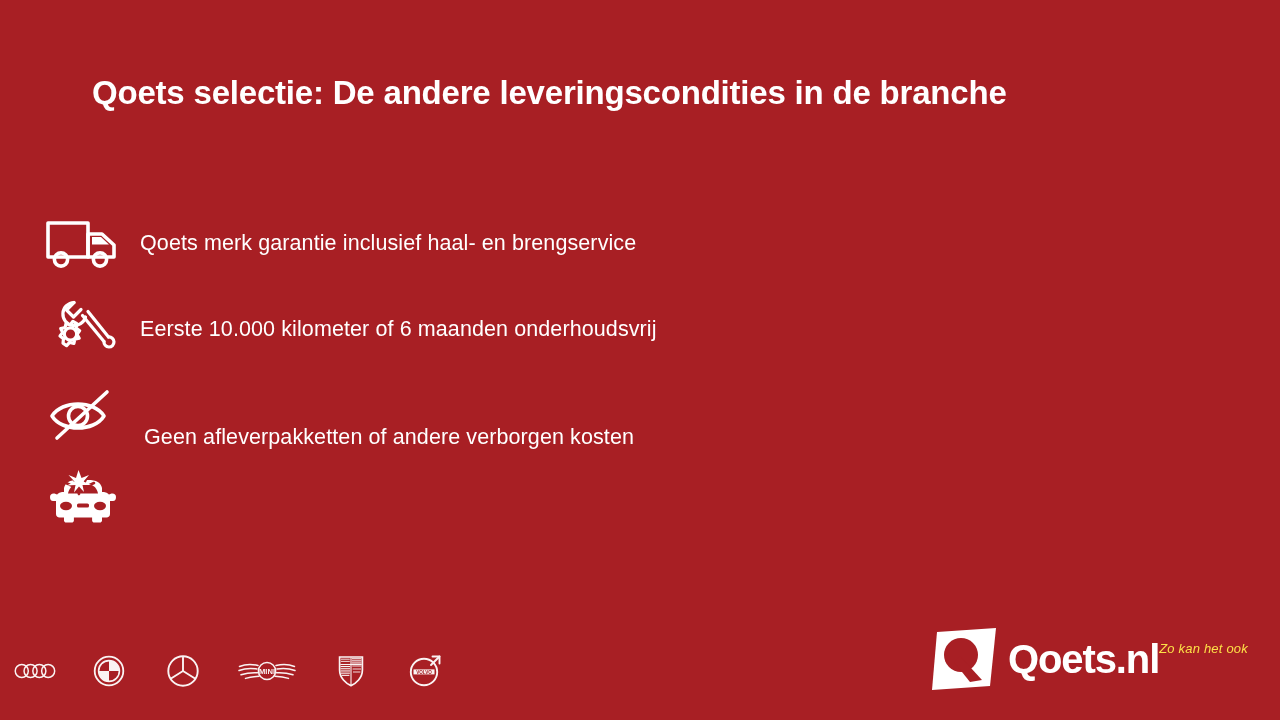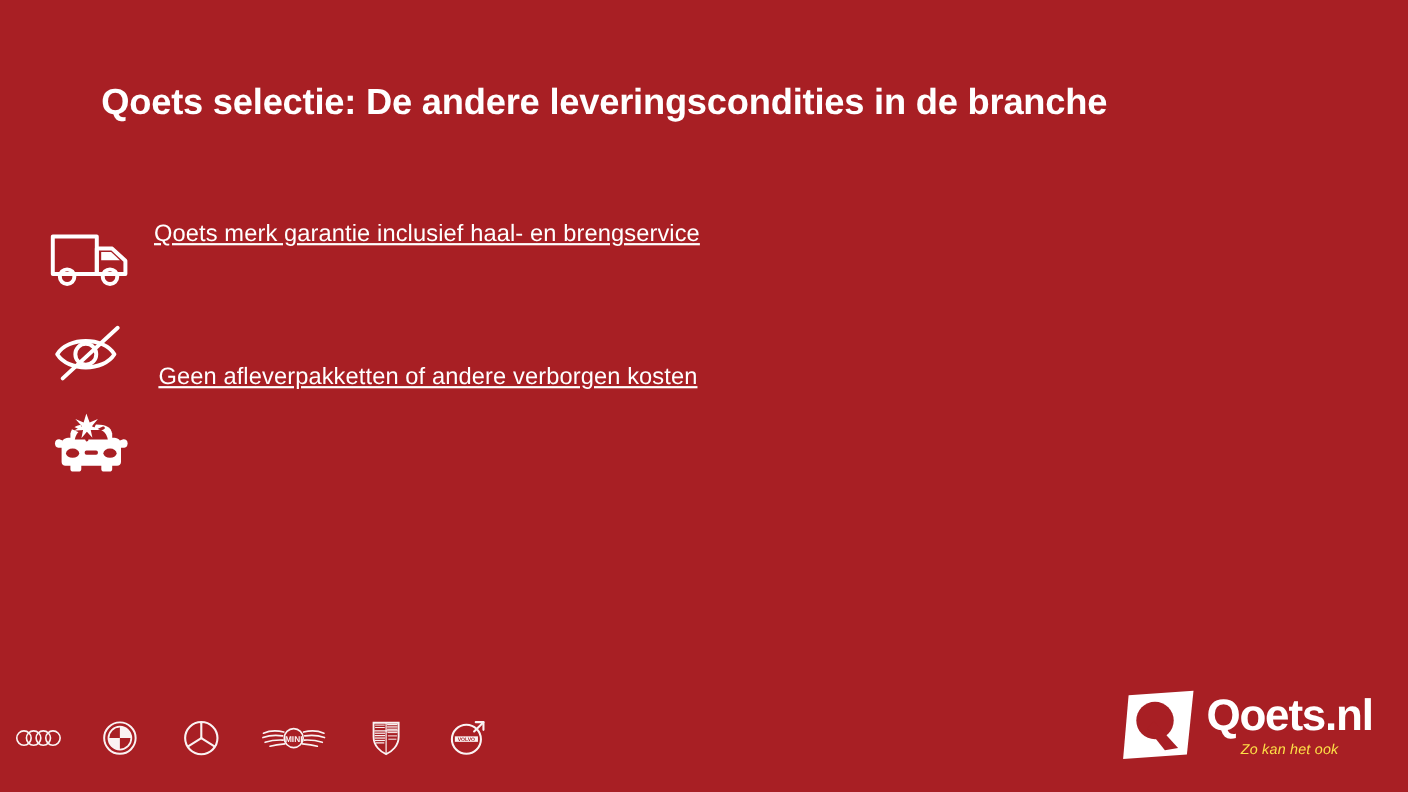--- a/index.html
+++ b/index.html
@@ -38,23 +38,22 @@
   
   .feature-list {
     position: absolute;
     left: 40px;
     top: 200px;
     width: 1190px;
   }
 
   .feature-row {
     display: flex;
-    align-items: flex-start;
+    align-items: center;
     height: 86px;
-    text-decoration: underline;
   }
 
   .feature-icon {
     width: 86px;
     min-width: 86px;
     height: 70px;
     display: flex;
     align-items: center;
     justify-content: flex-start;
     padding-left: 4px;
@@ -102,22 +101,22 @@
     gap: 6px;
   }
 
   .logo-mark {
     width: 72px;
     height: 68px;
   }
 
   .logo-text-block {
     display: flex;
-    flex-direction: column;
-    align-items: center;
+    flex-direction: row;
+    align-items: flex-start;
     line-height: 1;
     padding-bottom: 2px;
   }
 
   .logo-wordmark {
     font-size: 40px;
     font-weight: bold;
     letter-spacing: -1.1px;
     color: #ffffff;
   }
@@ -149,20 +148,38 @@
 
           <path d="M48 20 H57 L65 27.5 H48 Z" fill="#ffffff" stroke="none"></path>
 
           <circle cx="17" cy="42.5" r="6.6"></circle>
           <circle cx="56" cy="42.5" r="6.6"></circle>
         </svg>
       </div>
       <div class="feature-text">Qoets merk garantie inclusief haal- en brengservice</div>
     </div>
 
+    <div class="feature-row row-2">
+      <div class="feature-icon">
+        <svg width="72" height="64" viewBox="0 0 72 64" fill="none" stroke="#ffffff" stroke-width="3.2" stroke-linecap="round" stroke-linejoin="round">
+
+          <path d="M30 5.5 A11.5 11.5 0 1 0 41.5 20"></path>
+          <path d="M30 5.5 L22.5 13 L29.5 20 L37 12.5"></path>
+
+          <path d="M38.5 18.5 L60 44.5"></path>
+          <path d="M44 14.5 L64.5 40"></path>
+          <path d="M60 44.5 A5 5 0 1 0 64.5 40"></path>
+
+          <path d="M22 26.5 l4.3 1.2 2.6-3.4 3.9 2.4 -0.7 4.4 3.6 2.6 -2.6 3.7 2.1 3.9 -4.4 0.8 -0.9 4.4 -4.3-1.1 -3 3.3 -3.6-2.6 0.5-4.4 -3.5-2.7 2.7-3.6 -2.0-3.9 4.4-0.9 Z"></path>
+
+          <circle cx="26.5" cy="37" r="6.2"></circle>
+        </svg>
+      </div>
+      <div class="feature-text">Eerste 10.000 kilometer of 6 maanden onderhoudsvrij</div>
+    </div>
 
     <div class="feature-row row-3">
       <div class="feature-icon">
         <svg width="76" height="58" viewBox="0 0 76 58" fill="none" stroke="#ffffff" stroke-width="3.6" stroke-linecap="round" stroke-linejoin="round">
 
           <path d="M8 30 C18 14, 50 14, 60 30 C50 46, 18 46, 8 30 Z"></path>
 
           <circle cx="34" cy="30" r="9.5"></circle>
 
           <path d="M63 6 L13 52"></path>

